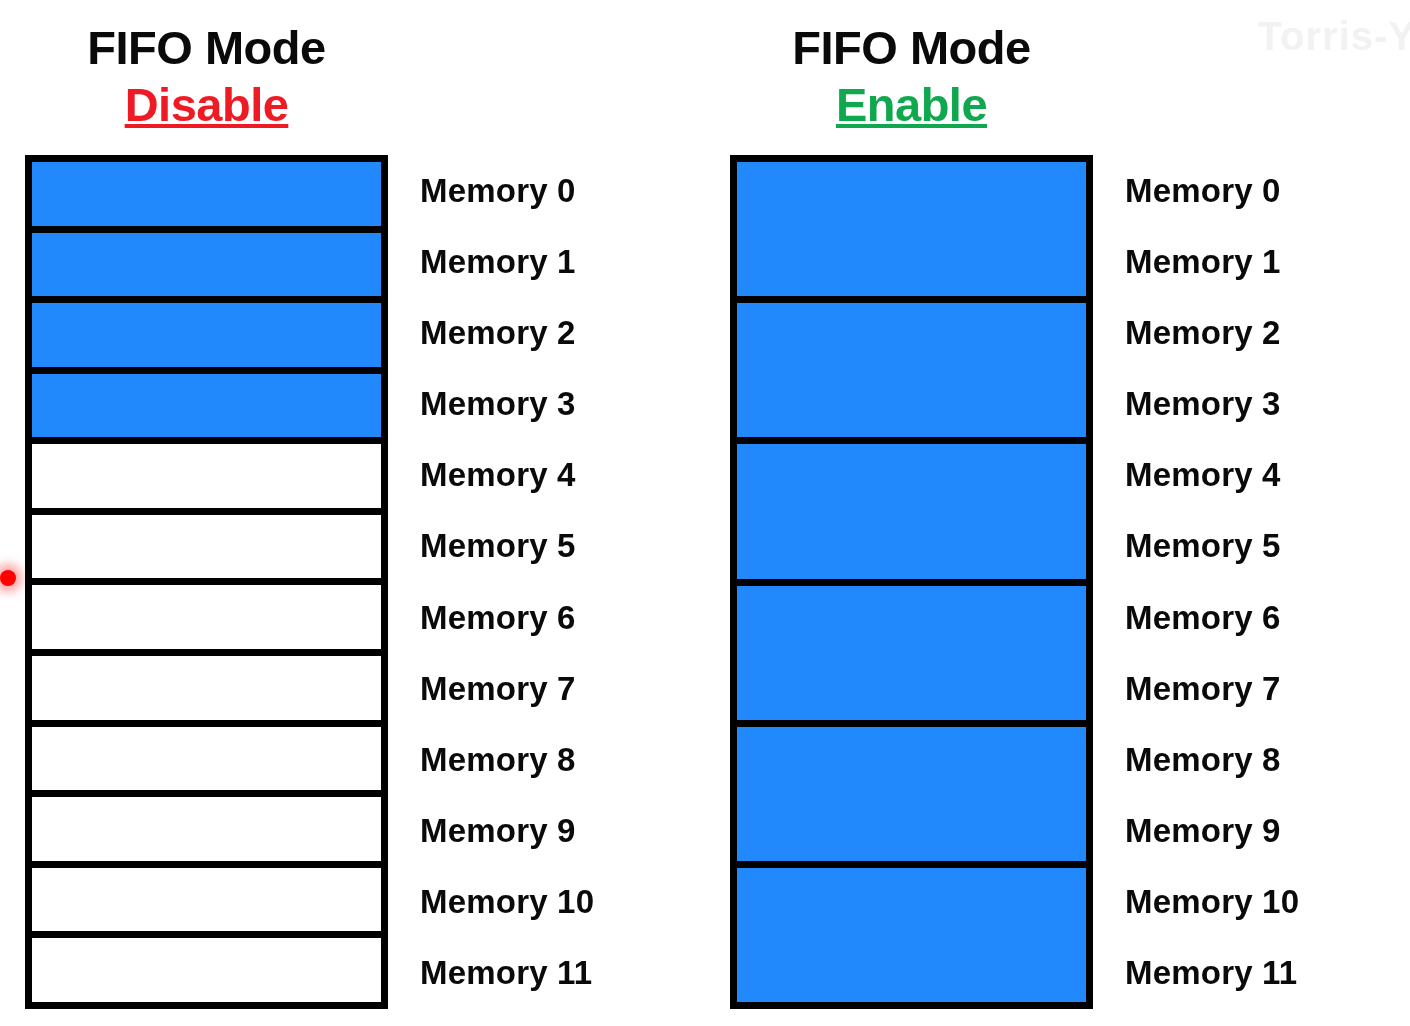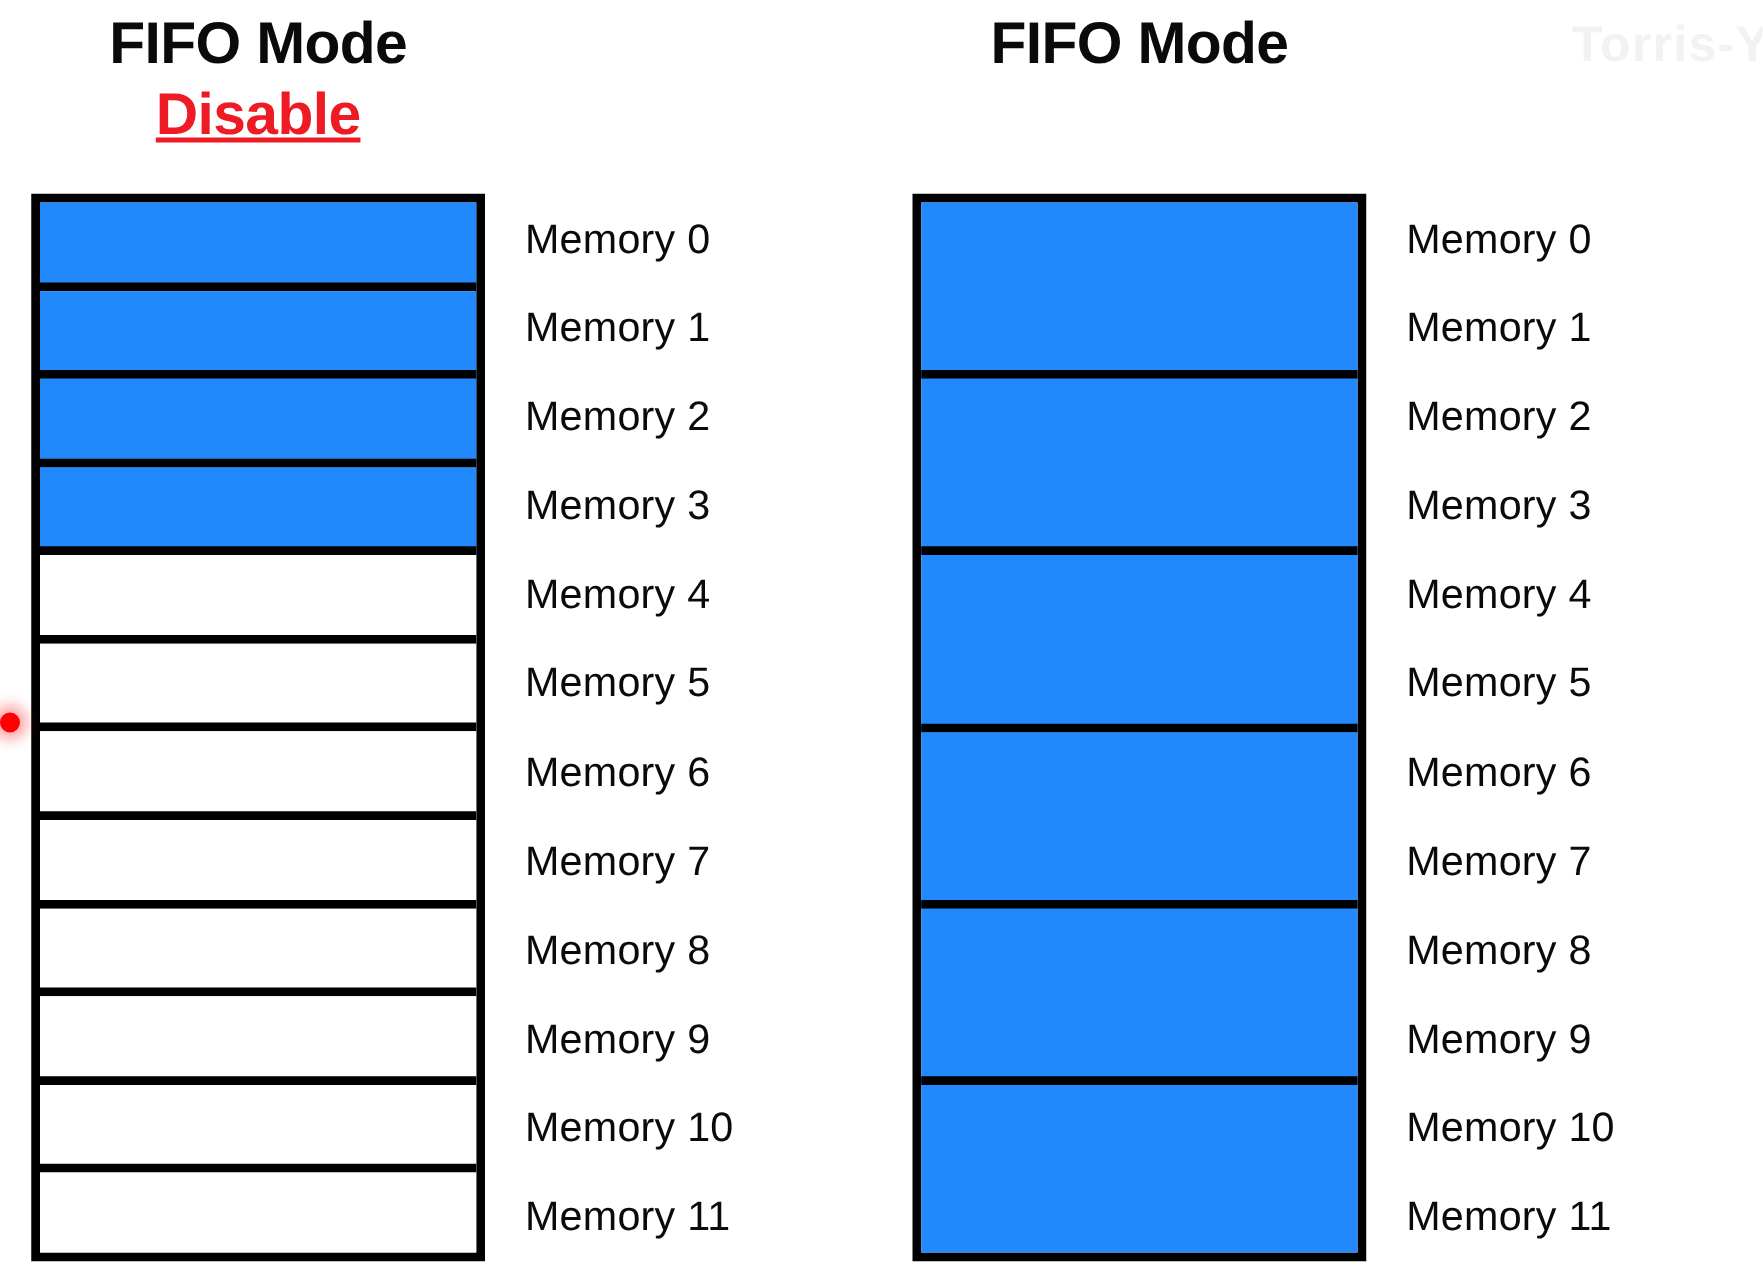--- a/index.html
+++ b/index.html
@@ -35,21 +35,21 @@
     position: absolute;
     top: 0;
     width: 705px;
     height: 1026px;
   }
   #panel-left  { left: 0px; }
   #panel-right { left: 705px; }
 
   .panel-heading {
     position: absolute;
-    top: 8px;
+    top: 22px;
     left: 25px;
     width: 363px;
     text-align: center;
     line-height: 1.12;
   }
   .heading-title {
     display: block;
     font-size: 47px;
     font-weight: 700;
     color: #0a0a0a;
@@ -96,21 +96,21 @@
     width: 275px;
     height: 854px;
     display: flex;
     flex-direction: column;
   }
   .label-row {
     flex: 1 1 0;
     display: flex;
     align-items: center;
     font-size: 33px;
-    font-weight: 400;
+    font-weight: 700;
     color: #0a0a0a;
     letter-spacing: 0.2px;
     white-space: nowrap;
   }
 
   
   #cursor-marker {
     position: absolute;
     left: 0px;
     top: 570px;
@@ -163,20 +163,21 @@
       <div class="label-row">Memory 10</div>
       <div class="label-row">Memory 11</div>
     </div>
 
 </div>
 
 <div class="panel" id="panel-right">
 
   <div class="panel-heading">
     <span class="heading-title">FIFO Mode</span>
+    <span class="heading-state" id="state-right">Enable</span>
   </div>
 
   <div class="stack" id="stack-right">
       <div class="cell filled"></div>
       <div class="cell filled"></div>
       <div class="cell filled"></div>
       <div class="cell filled"></div>
       <div class="cell filled"></div>
       <div class="cell filled"></div>
     </div>

